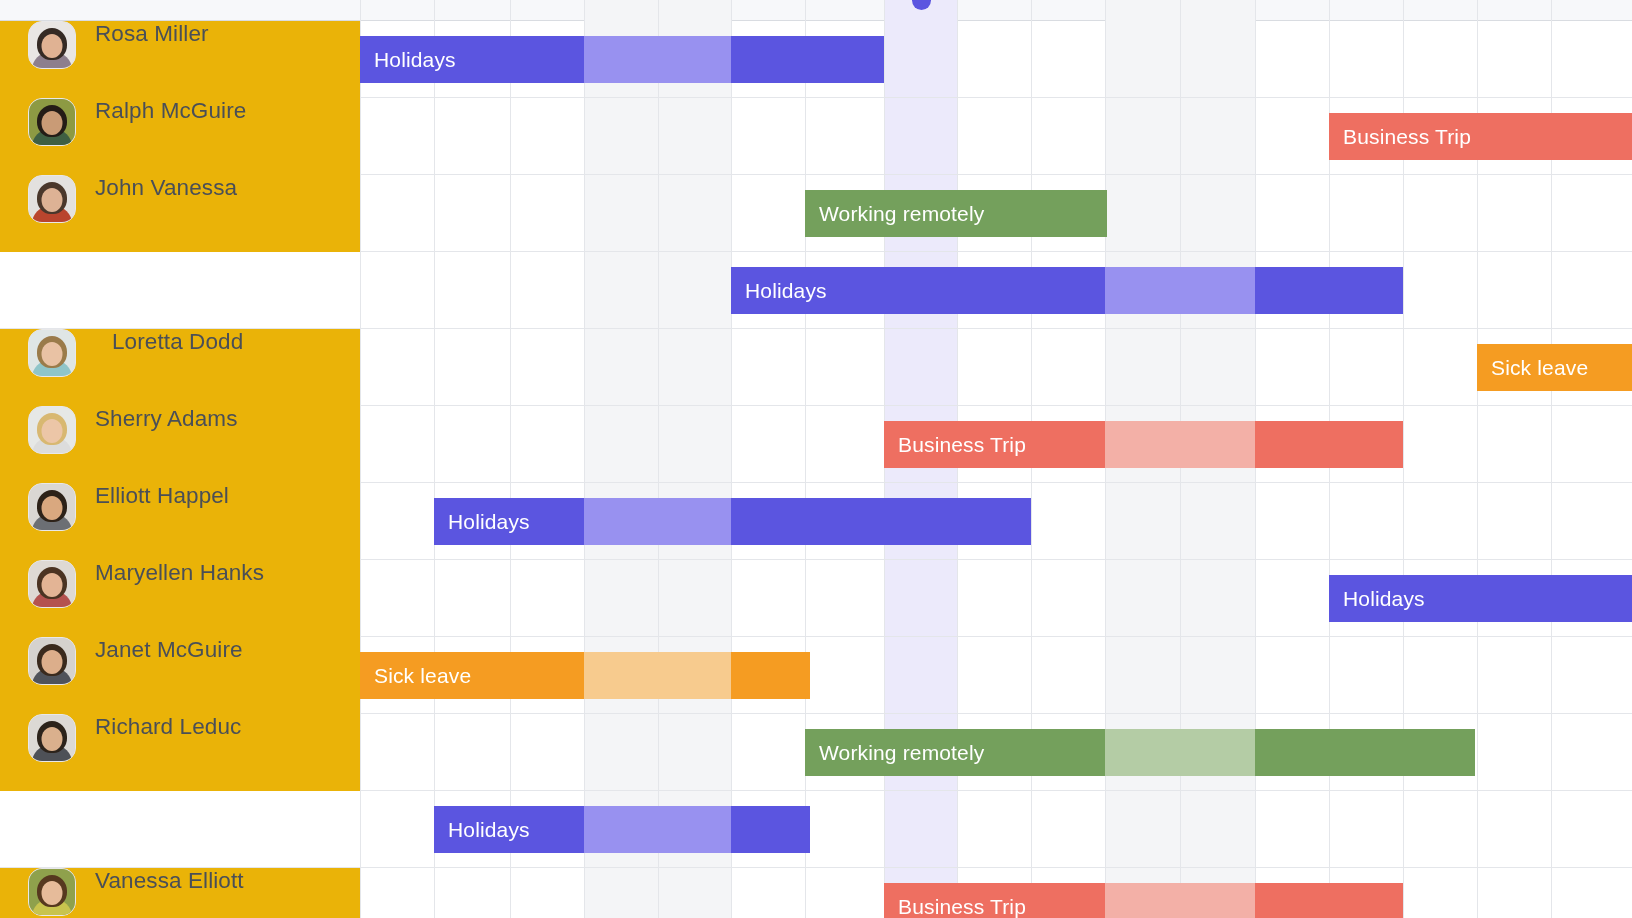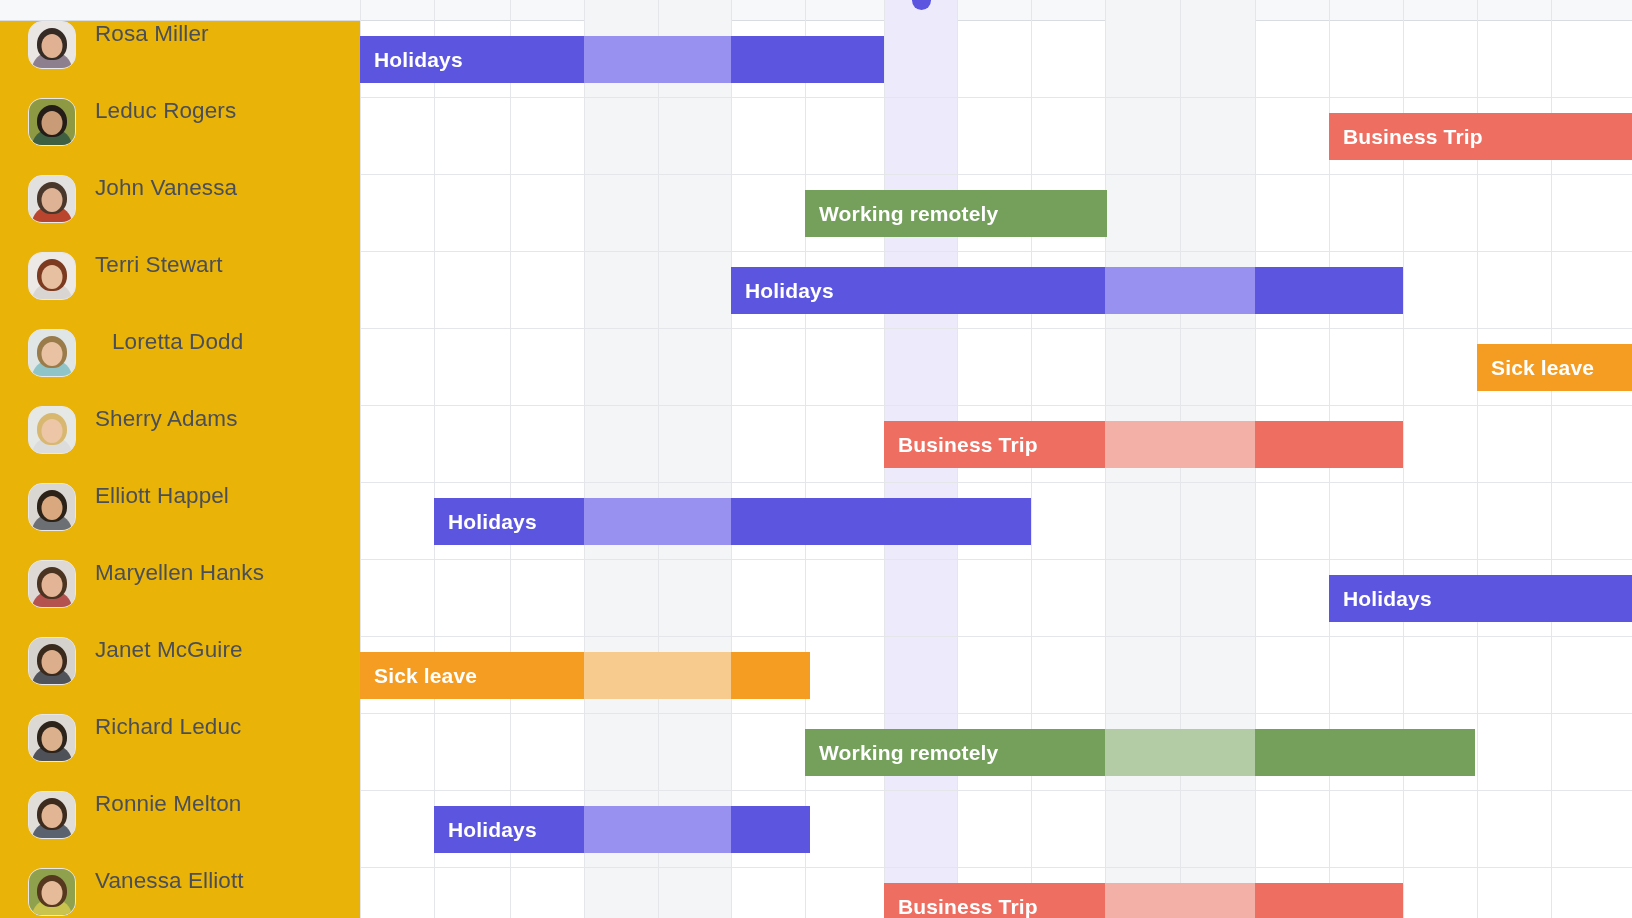--- a/index.html
+++ b/index.html
@@ -40,21 +40,21 @@
     bottom:-2px; border-radius:18px 18px 0 0; }
   .pname { margin-left:19px; font-size:22.5px; color:#4a4f57; letter-spacing:.1px;
     white-space:nowrap; }
 
   
   .barlane { position:absolute; left:360px; top:0; right:0; height:77px; z-index:4; }
   .bar { position:absolute; top:15px; height:47px; display:flex; align-items:center;
     overflow:hidden; }
   .bar .seg { height:47px; flex:none; }
   .bar .lbl { position:absolute; left:14px; top:0; height:47px; display:flex;
-    align-items:center; color:#fff; font-size:21px; font-weight:bold;
+    align-items:center; color:#fff; font-size:21px; font-weight:normal;
     white-space:nowrap; letter-spacing:.15px; }
 </style>
 </head>
 <body>
 
 <div id="app">
 
   <div class="header-strip"></div>
 
   <div class="grid-layer">
@@ -102,21 +102,21 @@
         </div>
       </div>
       <div class="row">
         <div class="person">
           <div class="avatar">
             <div class="sky" style="background: rgb(141, 154, 67);"></div>
             <div class="body" style="width: 40px; height: 18px; background: rgb(63, 95, 67);"></div>
             <div class="hair" style="width: 30px; height: 32px; top: 6px; background: rgb(36, 28, 22);"></div>
             <div class="face" style="width: 21px; height: 24px; top: 12px; background: rgb(201, 155, 118);"></div>
           </div>
-          <span class="pname" style="color: rgb(74, 79, 87);">Leduc Rogers</span>
+          <span class="pname" style="color: rgb(74, 79, 87);">Ralph McGuire</span>
         </div>
         <div class="barlane">
           <div class="bar" style="left: 969px; width: 303px;">
             <div class="seg" style="width: 303px; background: rgb(238, 111, 97);"></div>
             <span class="lbl">Business Trip</span>
           </div>
         </div>
       </div>
       <div class="row">
         <div class="person">
@@ -129,29 +129,20 @@
           <span class="pname" style="color: rgb(74, 79, 87);">John Vanessa</span>
         </div>
         <div class="barlane">
           <div class="bar" style="left: 445px; width: 302px;">
             <div class="seg" style="width: 302px; background: rgb(116, 160, 92);"></div>
             <span class="lbl">Working remotely</span>
           </div>
         </div>
       </div>
       <div class="row">
-        <div class="person">
-          <div class="avatar">
-            <div class="sky" style="background: rgb(236, 233, 230);"></div>
-            <div class="body" style="width: 40px; height: 18px; background: rgb(216, 213, 210);"></div>
-            <div class="hair" style="width: 30px; height: 32px; top: 6px; background: rgb(124, 59, 32);"></div>
-            <div class="face" style="width: 21px; height: 24px; top: 12px; background: rgb(231, 191, 161);"></div>
-          </div>
-          <span class="pname" style="color: rgb(74, 79, 87);">Terri Stewart</span>
-        </div>
         <div class="barlane">
           <div class="bar" style="left: 371px; width: 672px;">
             <div class="seg" style="width: 374px; background: rgb(91, 85, 224);"></div>
             <div class="seg" style="width: 150px; background: rgb(152, 145, 240);"></div>
             <div class="seg" style="width: 148px; background: rgb(91, 85, 224);"></div>
             <span class="lbl">Holidays</span>
           </div>
         </div>
       </div>
       <div class="row">
@@ -258,29 +249,20 @@
         <div class="barlane">
           <div class="bar" style="left: 445px; width: 670px;">
             <div class="seg" style="width: 300px; background: rgb(116, 160, 92);"></div>
             <div class="seg" style="width: 150px; background: rgb(180, 204, 165);"></div>
             <div class="seg" style="width: 220px; background: rgb(116, 160, 92);"></div>
             <span class="lbl">Working remotely</span>
           </div>
         </div>
       </div>
       <div class="row">
-        <div class="person">
-          <div class="avatar">
-            <div class="sky" style="background: rgb(225, 222, 217);"></div>
-            <div class="body" style="width: 40px; height: 18px; background: rgb(90, 98, 112);"></div>
-            <div class="hair" style="width: 30px; height: 32px; top: 6px; background: rgb(61, 44, 30);"></div>
-            <div class="face" style="width: 21px; height: 24px; top: 12px; background: rgb(226, 182, 148);"></div>
-          </div>
-          <span class="pname" style="color: rgb(74, 79, 87);">Ronnie Melton</span>
-        </div>
         <div class="barlane">
           <div class="bar" style="left: 74px; width: 376px;">
             <div class="seg" style="width: 150px; background: rgb(91, 85, 224);"></div>
             <div class="seg" style="width: 147px; background: rgb(152, 145, 240);"></div>
             <div class="seg" style="width: 79px; background: rgb(91, 85, 224);"></div>
             <span class="lbl">Holidays</span>
           </div>
         </div>
       </div>
       <div class="row">

